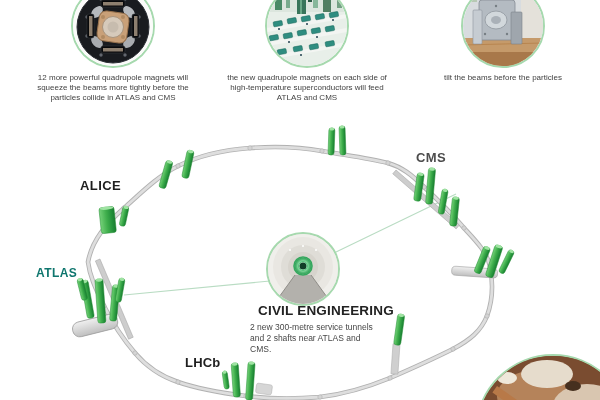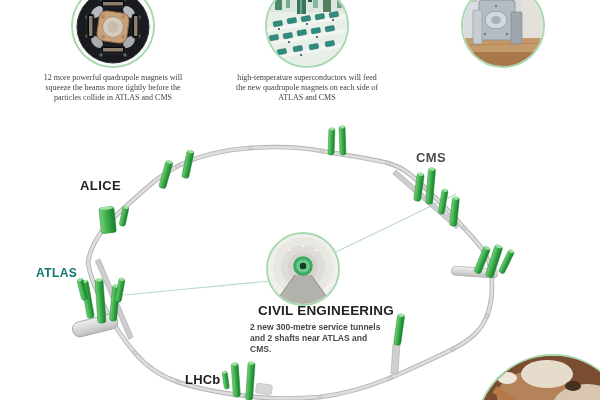--- a/index.html
+++ b/index.html
@@ -11,36 +11,36 @@
   .feature-1{left:23px;top:-16px;}
   .feature-2{left:217px;top:-16px;}
   .feature-3{left:413px;top:-16px;}
   .photo-circle{
     width:80px;height:80px;border-radius:50%;
     border:2px solid var(--circle-border,#a6d9ae);
     margin:0 auto;overflow:hidden;background:#fff;
     box-shadow:0 0 0 1px #ffffff inset;
   }
   .photo-circle svg{display:block;}
-  .caption{margin:5px 0 0 0;font-size:8px;line-height:9.8px;color:#3f3f3f;font-family:Liberation Serif, serif;}
+  .caption{margin:5px 0 0 0;font-size:8px;line-height:9.8px;color:#3f3f3f;}
   .caption span{display:block;white-space:nowrap;}
   .ring-svg{position:absolute;left:0;top:0;}
   .ring-label{position:absolute;font-weight:bold;white-space:nowrap;}
   .label-alice{left:80px;top:178px;font-size:13px;color:#1f1f1f;letter-spacing:.4px;}
   .label-atlas{left:36px;top:266px;font-size:12px;color:#0f766e;letter-spacing:.4px;text-align:right;}
   .label-cms{left:416px;top:150px;font-size:13px;color:#4c4c4c;letter-spacing:.4px;}
-  .label-lhcb{left:185px;top:372px;font-size:13px;color:#1f1f1f;letter-spacing:.2px;}
+  .label-lhcb{left:185px;top:355px;font-size:13px;color:#1f1f1f;letter-spacing:.2px;}
   .center-circle{
     position:absolute;left:266px;top:232px;width:70px;height:70px;border-radius:50%;
     border:2px solid var(--circle-border,#a6d9ae);overflow:hidden;background:#efeeea;
   }
   .civil-block{position:absolute;left:250px;top:303px;width:150px;}
   .civil-title{font-size:13.5px;font-weight:bold;color:#222222;letter-spacing:.2px;margin:0 0 4px 8px;white-space:nowrap;}
   .civil-lines{font-size:8.5px;line-height:11px;color:#474747;}
-  .civil-lines span{display:block;white-space:nowrap;font-weight:bold;}
+  .civil-lines span{display:block;white-space:nowrap;}
   .bottom-photo{
     position:absolute;left:475px;top:354px;width:152px;height:152px;border-radius:50%;
     border:2px solid var(--circle-border,#a6d9ae);overflow:hidden;background:#7a4c30;
   }
 </style>
 </head>
 <body>
 
 <div id="stage">
 
@@ -123,22 +123,22 @@
           <circle cx="12" cy="43" r="1"></circle>
             <circle cx="40" cy="38" r="1"></circle>
             <circle cx="66" cy="34" r="1"></circle>
           <circle cx="22" cy="56" r="1"></circle>
             <circle cx="50" cy="51" r="1"></circle>
             <circle cx="34" cy="69" r="1"></circle>
         </g>
       </svg>
     </div>
     <p class="caption">
+      <span>the new quadrupole magnets on each side of</span>
       <span>high-temperature superconductors will feed</span>
-      <span>the new quadrupole magnets on each side of</span>
       <span>ATLAS and CMS</span>
     </p>
   </div>
 
   <div class="feature feature-3">
     <div class="photo-circle">
       <svg width="80" height="80" viewBox="0 0 80 80">
         <rect width="80" height="80" fill="#d8dcdf"></rect>
         <rect x="58" y="0" width="22" height="80" fill="#e4e1da"></rect>
         <rect x="0" y="0" width="14" height="16" fill="#b7c9b4"></rect>
@@ -152,20 +152,21 @@
         <rect x="10" y="24" width="9" height="34" rx="1" fill="#c6ccd2" stroke="#8f969d" stroke-width="0.6"></rect>
         <rect x="48" y="26" width="11" height="32" rx="1" fill="#9fa6ad" stroke="#7d848b" stroke-width="0.6"></rect>
         <ellipse cx="33" cy="34" rx="11" ry="9" fill="#d2d8dc" stroke="#9aa1a8"></ellipse>
         <ellipse cx="33" cy="34" rx="5" ry="4" fill="#aab1b8"></ellipse>
         <circle cx="22" cy="48" r="1.2" fill="#767d84"></circle>
           <circle cx="44" cy="48" r="1.2" fill="#767d84"></circle>
         <circle cx="33" cy="20" r="1.2" fill="#767d84"></circle>
       </svg>
     </div>
     <p class="caption">
+      <span>tilt the beams before the particles</span>
     </p>
   </div>
 
   <svg class="ring-svg" width="600" height="400" viewBox="0 0 600 400">
     <defs>
       <linearGradient id="pinGrad" x1="0" y1="0" x2="1" y2="0">
         <stop offset="0" stop-color="#74d178"></stop>
           <stop offset="0.45" stop-color="#3fae4c"></stop>
         <stop offset="0.8" stop-color="#23903a"></stop>
           <stop offset="1" stop-color="#1b7c30"></stop>

